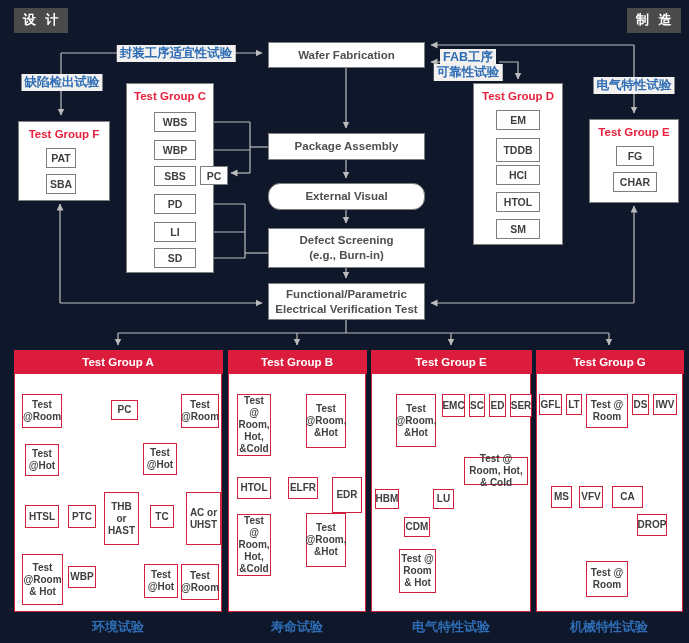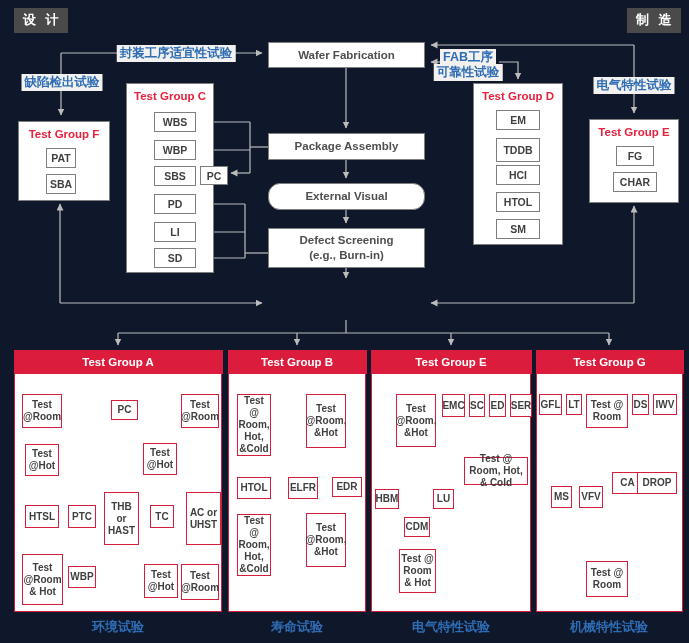--- a/index.html
+++ b/index.html
@@ -145,20 +145,24 @@
   <div class="badge" style="left:14px;top:8px;">设 计</div>
   <div class="badge" style="left:627px;top:8px;">制 造</div>
 
   <div class="fbox" style="left:268px;top:42px;width:157px;height:26px;">Wafer Fabrication</div>
   <div class="fbox" style="left:268px;top:133px;width:157px;height:27px;">Package Assembly</div>
   <div class="fbox" style="left:268px;top:183px;width:157px;height:27px;border-radius:12px;">External Visual</div>
   <div class="fbox" style="left:268px;top:228px;width:157px;height:40px;">
     <span>Defect Screening</span>
     <span>(e.g., Burn-in)</span>
   </div>
+  <div class="fbox" style="left:268px;top:283px;width:157px;height:37px;">
+    <span>Functional/Parametric</span>
+    <span>Electrical Verification Test</span>
+  </div>
 
   <div class="blabel" style="left:176px;top:45px;">封装工序适宜性试验</div>
   <div class="blabel" style="left:62px;top:74px;">缺陷检出试验</div>
   <div class="blabel" style="left:468px;top:49px;">FAB工序</div>
   <div class="blabel" style="left:468px;top:64px;">可靠性试验</div>
   <div class="blabel" style="left:634px;top:77px;">电气特性试验</div>
 
   <div class="gbox" style="left:18px;top:121px;width:92px;height:80px;">
     <div class="gtitle">Test Group F</div>
   </div>
@@ -211,21 +215,21 @@
   <div class="caption" style="left:118px;top:618px;text-align:center;">环境试验</div>
 
   <div class="panel" style="left:228px;top:350px;width:138px;height:262px;">
     <div class="phead">Test Group B</div>
   </div>
   <div class="rbox" style="left:237px;top:394px;width:34px;height:62px;">Test @ Room, Hot, &amp;Cold</div>
   <div class="rbox" style="left:237px;top:477px;width:34px;height:22px;">HTOL</div>
   <div class="rbox" style="left:237px;top:514px;width:34px;height:62px;">Test @ Room, Hot, &amp;Cold</div>
   <div class="rbox" style="left:306px;top:394px;width:40px;height:54px;">Test @Room, &amp;Hot</div>
   <div class="rbox" style="left:288px;top:477px;width:30px;height:22px;">ELFR</div>
-  <div class="rbox" style="left:332px;top:477px;width:30px;height:20px;">EDR</div>
+  <div class="rbox" style="left:332px;top:477px;width:30px;height:36px;">EDR</div>
   <div class="rbox" style="left:306px;top:513px;width:40px;height:54px;">Test @Room, &amp;Hot</div>
   <div class="caption" style="left:297px;top:618px;">寿命试验</div>
 
   <div class="panel" style="left:371px;top:350px;width:160px;height:262px;">
     <div class="phead">Test Group E</div>
   </div>
   <div class="rbox" style="left:396px;top:394px;width:40px;height:53px;">Test @Room, &amp;Hot</div>
   <div class="rbox" style="left:442px;top:394px;width:23px;height:23px;">EMC</div>
   <div class="rbox" style="left:469px;top:394px;width:16px;height:23px;">SC</div>
   <div class="rbox" style="left:489px;top:394px;width:17px;height:23px;">ED</div>
@@ -240,18 +244,18 @@
   <div class="panel" style="left:536px;top:350px;width:147px;height:262px;">
     <div class="phead">Test Group G</div>
   </div>
   <div class="rbox" style="left:539px;top:394px;width:23px;height:21px;">GFL</div>
   <div class="rbox" style="left:566px;top:394px;width:16px;height:21px;">LT</div>
   <div class="rbox" style="left:586px;top:394px;width:42px;height:34px;">Test @ Room</div>
   <div class="rbox" style="left:632px;top:394px;width:17px;height:21px;">DS</div>
   <div class="rbox" style="left:653px;top:394px;width:24px;height:21px;">IWV</div>
   <div class="rbox" style="left:551px;top:486px;width:21px;height:22px;">MS</div>
   <div class="rbox" style="left:579px;top:486px;width:24px;height:22px;">VFV</div>
-  <div class="rbox" style="left:612px;top:472px;width:31px;height:22px;">CA</div>
-  <div class="rbox" style="left:637px;top:472px;width:40px;height:22px;">DROP</div>
+  <div class="rbox" style="left:612px;top:486px;width:31px;height:22px;">CA</div>
+  <div class="rbox" style="left:637px;top:514px;width:30px;height:22px;">DROP</div>
   <div class="rbox" style="left:586px;top:561px;width:42px;height:36px;">Test @ Room</div>
   <div class="caption" style="left:609px;top:618px;">机械特性试验</div>
 
 </div>
 
 </body></html>

